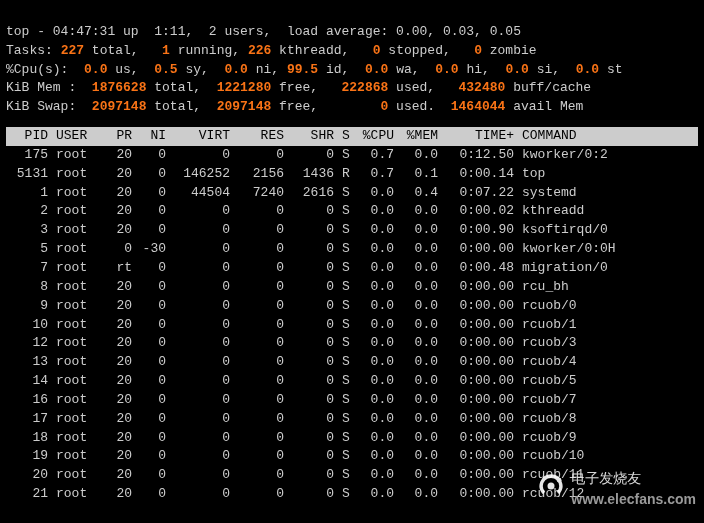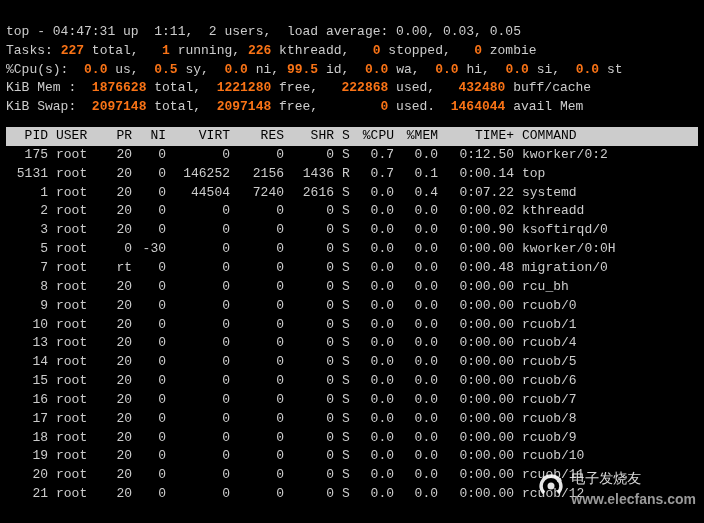--- a/index.html
+++ b/index.html
@@ -201,20 +201,34 @@
         <td>0</td>
         <td>0</td>
         <td>0</td>
         <td class="left">S</td>
         <td>0.0</td>
         <td>0.0</td>
         <td>0:00.00</td>
         <td class="left">rcuob/1</td>
       </tr>
       <tr>
+        <td>12</td>
+        <td class="left">root</td>
+        <td>20</td>
+        <td>0</td>
+        <td>0</td>
+        <td>0</td>
+        <td>0</td>
+        <td class="left">S</td>
+        <td>0.0</td>
+        <td>0.0</td>
+        <td>0:00.00</td>
+        <td class="left">rcuob/3</td>
+      </tr>
+      <tr>
         <td>13</td>
         <td class="left">root</td>
         <td>20</td>
         <td>0</td>
         <td>0</td>
         <td>0</td>
         <td>0</td>
         <td class="left">S</td>
         <td>0.0</td>
         <td>0.0</td>
@@ -227,34 +241,20 @@
         <td>20</td>
         <td>0</td>
         <td>0</td>
         <td>0</td>
         <td>0</td>
         <td class="left">S</td>
         <td>0.0</td>
         <td>0.0</td>
         <td>0:00.00</td>
         <td class="left">rcuob/5</td>
-      </tr>
-      <tr>
-        <td>15</td>
-        <td class="left">root</td>
-        <td>20</td>
-        <td>0</td>
-        <td>0</td>
-        <td>0</td>
-        <td>0</td>
-        <td class="left">S</td>
-        <td>0.0</td>
-        <td>0.0</td>
-        <td>0:00.00</td>
-        <td class="left">rcuob/6</td>
       </tr>
       <tr>
         <td>16</td>
         <td class="left">root</td>
         <td>20</td>
         <td>0</td>
         <td>0</td>
         <td>0</td>
         <td>0</td>
         <td class="left">S</td>

